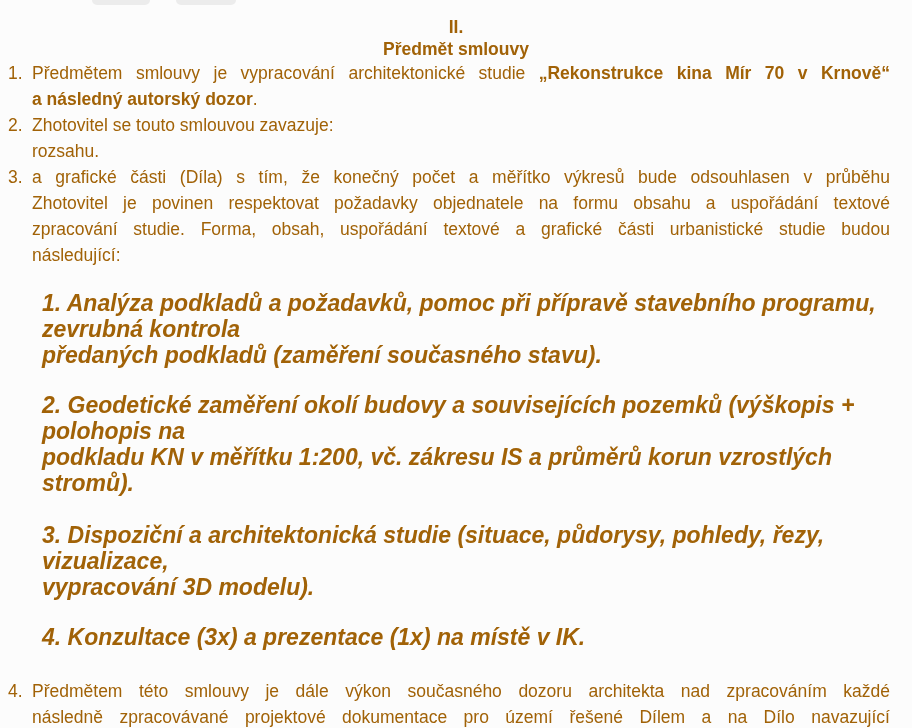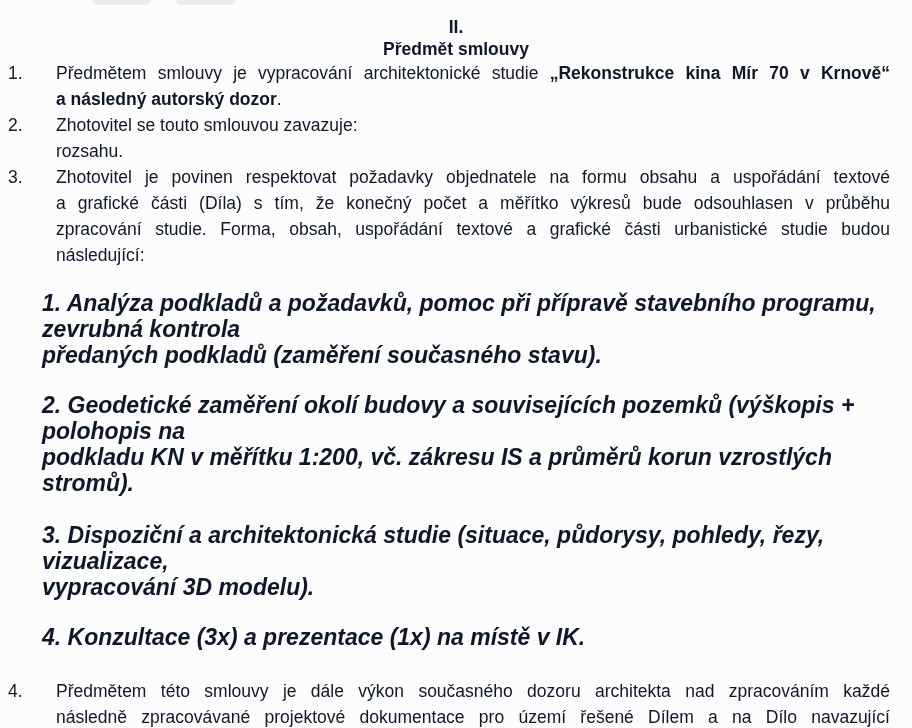--- a/index.html
+++ b/index.html
@@ -5,39 +5,39 @@
   * { margin:0; padding:0; box-sizing:border-box; }
   html,body { width:912px; height:728px; }
   body { overflow:hidden; background:#ffffff; }
   .page {
     position:relative;
     width:912px; height:728px;
     background:#fcfcfc;
     font-family:"Liberation Sans", sans-serif;
     font-size:17.5px;
     line-height:26px;
-    color:#0f172a;
+    color:#a16207;
     padding-top:16px;
     overflow:hidden;
     -webkit-font-smoothing:antialiased;
   }
   .artifact {
     position:absolute; top:0; height:5px;
     background:#ececec; border-radius:0 0 6px 6px;
   }
   .a1 { left:92px;  width:58px; }
   .a2 { left:176px; width:60px; }
   .heading-line {
     text-align:center; font-weight:bold; line-height:22px;
   }
   .item { position:relative; }
   .num {
     position:absolute; left:8px; top:0; width:30px;
   }
-  .body { margin-left:56px; margin-right:22px; }
+  .body { margin-left:32px; margin-right:22px; }
   .line { white-space:normal; }
   .j { text-align:justify; text-align-last:justify; }
   .b { font-weight:bold; }
   .sub { margin-left:22px; }
   .deliv {
     margin-left:42px; margin-right:22px;
     font-weight:bold; font-style:italic;
     font-size:23px;
   }
   .mt22 { margin-top:22px; }
@@ -68,22 +68,22 @@
     <span class="num">2.</span>
     <div class="body">
       <div class="line">Zhotovitel se touto smlouvou zavazuje:</div>
       <div class="line">rozsahu.</div>
     </div>
   </div>
 
   <div class="item">
     <span class="num">3.</span>
     <div class="body">
+      <div class="line j">a grafické části (Díla) s tím, že konečný počet a měřítko výkresů bude odsouhlasen v průběhu</div>
       <div class="line j">Zhotovitel je povinen respektovat požadavky objednatele na formu obsahu a uspořádání textové</div>
-      <div class="line j">a grafické části (Díla) s tím, že konečný počet a měřítko výkresů bude odsouhlasen v průběhu</div>
       <div class="line j">zpracování studie. Forma, obsah, uspořádání textové a grafické části urbanistické studie budou</div>
       <div class="line">následující:</div>
     </div>
   </div>
 
   <div class="deliv mt22">
     <div class="line">1. Analýza podkladů a požadavků, pomoc při přípravě stavebního programu, zevrubná kontrola</div>
     <div class="line">předaných podkladů (zaměření současného stavu).</div>
   </div>
 

